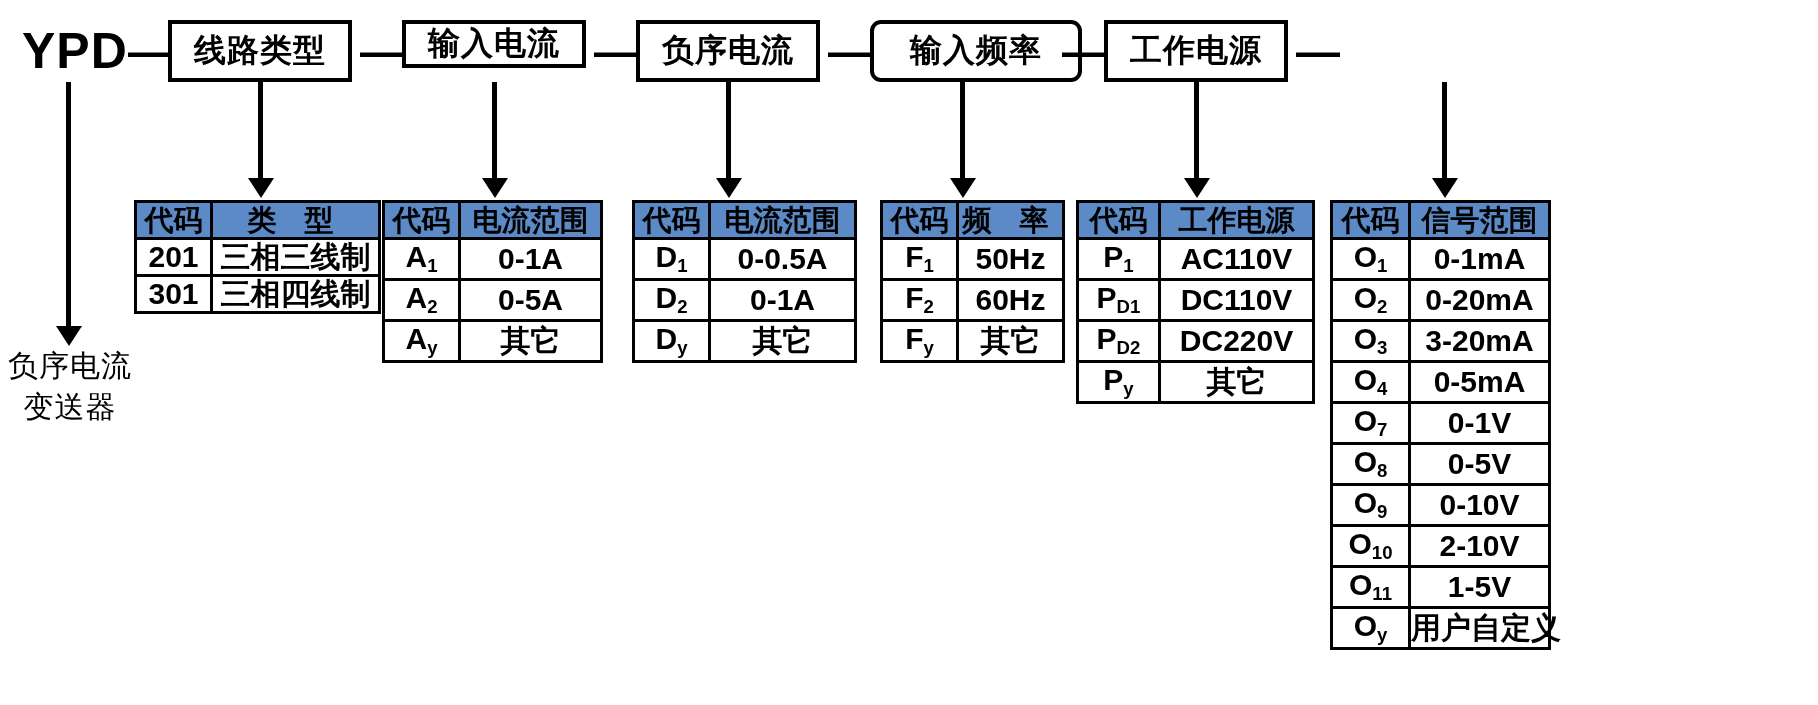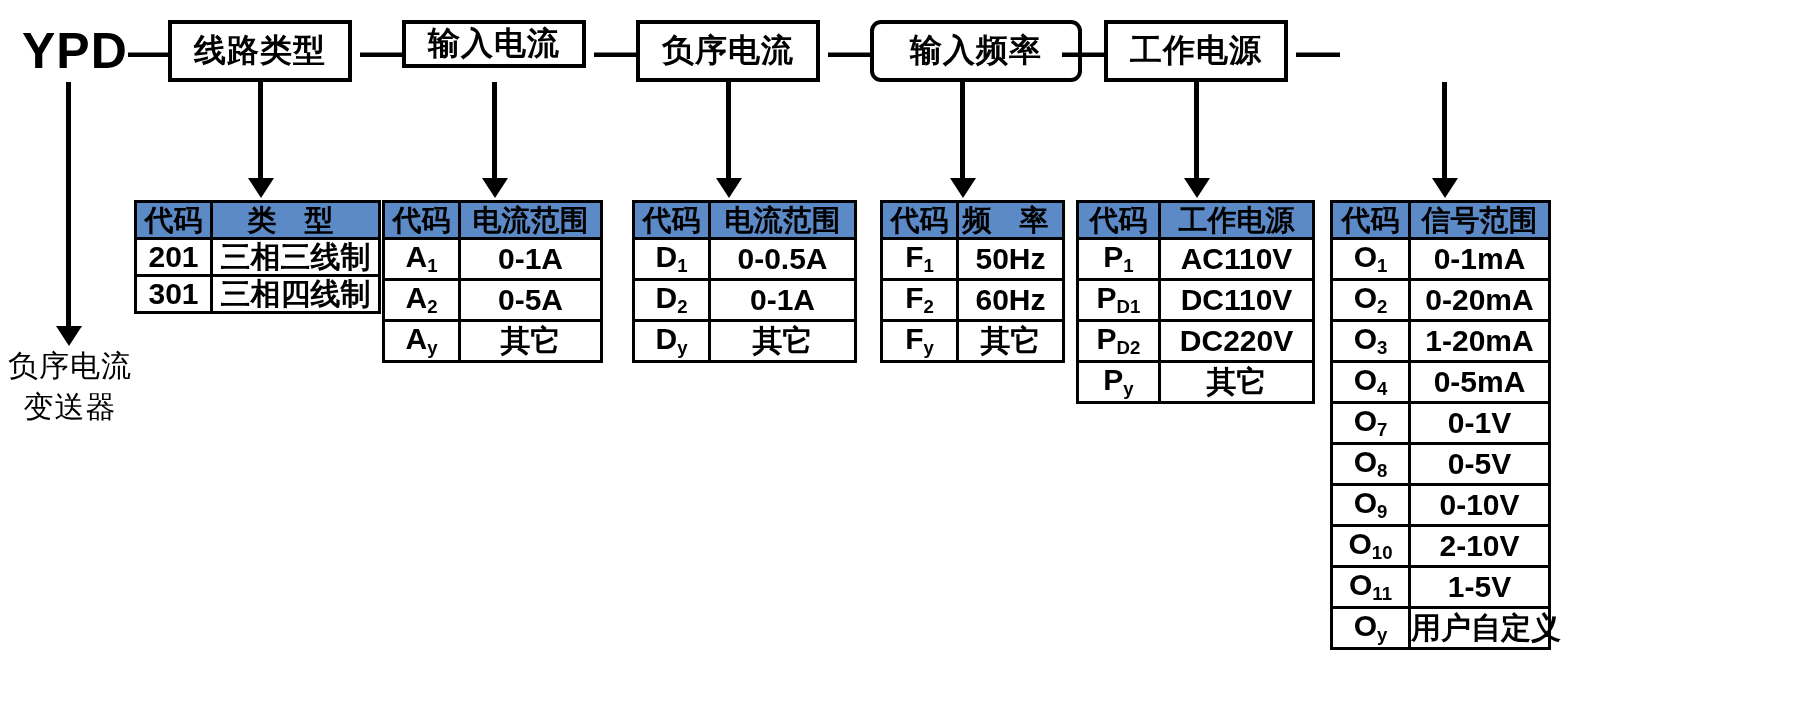--- a/index.html
+++ b/index.html
@@ -283,21 +283,21 @@
       <tr>
         <td><span>O</span><sub>1</sub></td>
         <td>0-1mA</td>
       </tr>
       <tr>
         <td><span>O</span><sub>2</sub></td>
         <td>0-20mA</td>
       </tr>
       <tr>
         <td><span>O</span><sub>3</sub></td>
-        <td>1-20mA</td>
+        <td>3-20mA</td>
       </tr>
       <tr>
         <td><span>O</span><sub>4</sub></td>
         <td>0-5mA</td>
       </tr>
       <tr>
         <td><span>O</span><sub>7</sub></td>
         <td>0-1V</td>
       </tr>
       <tr>

